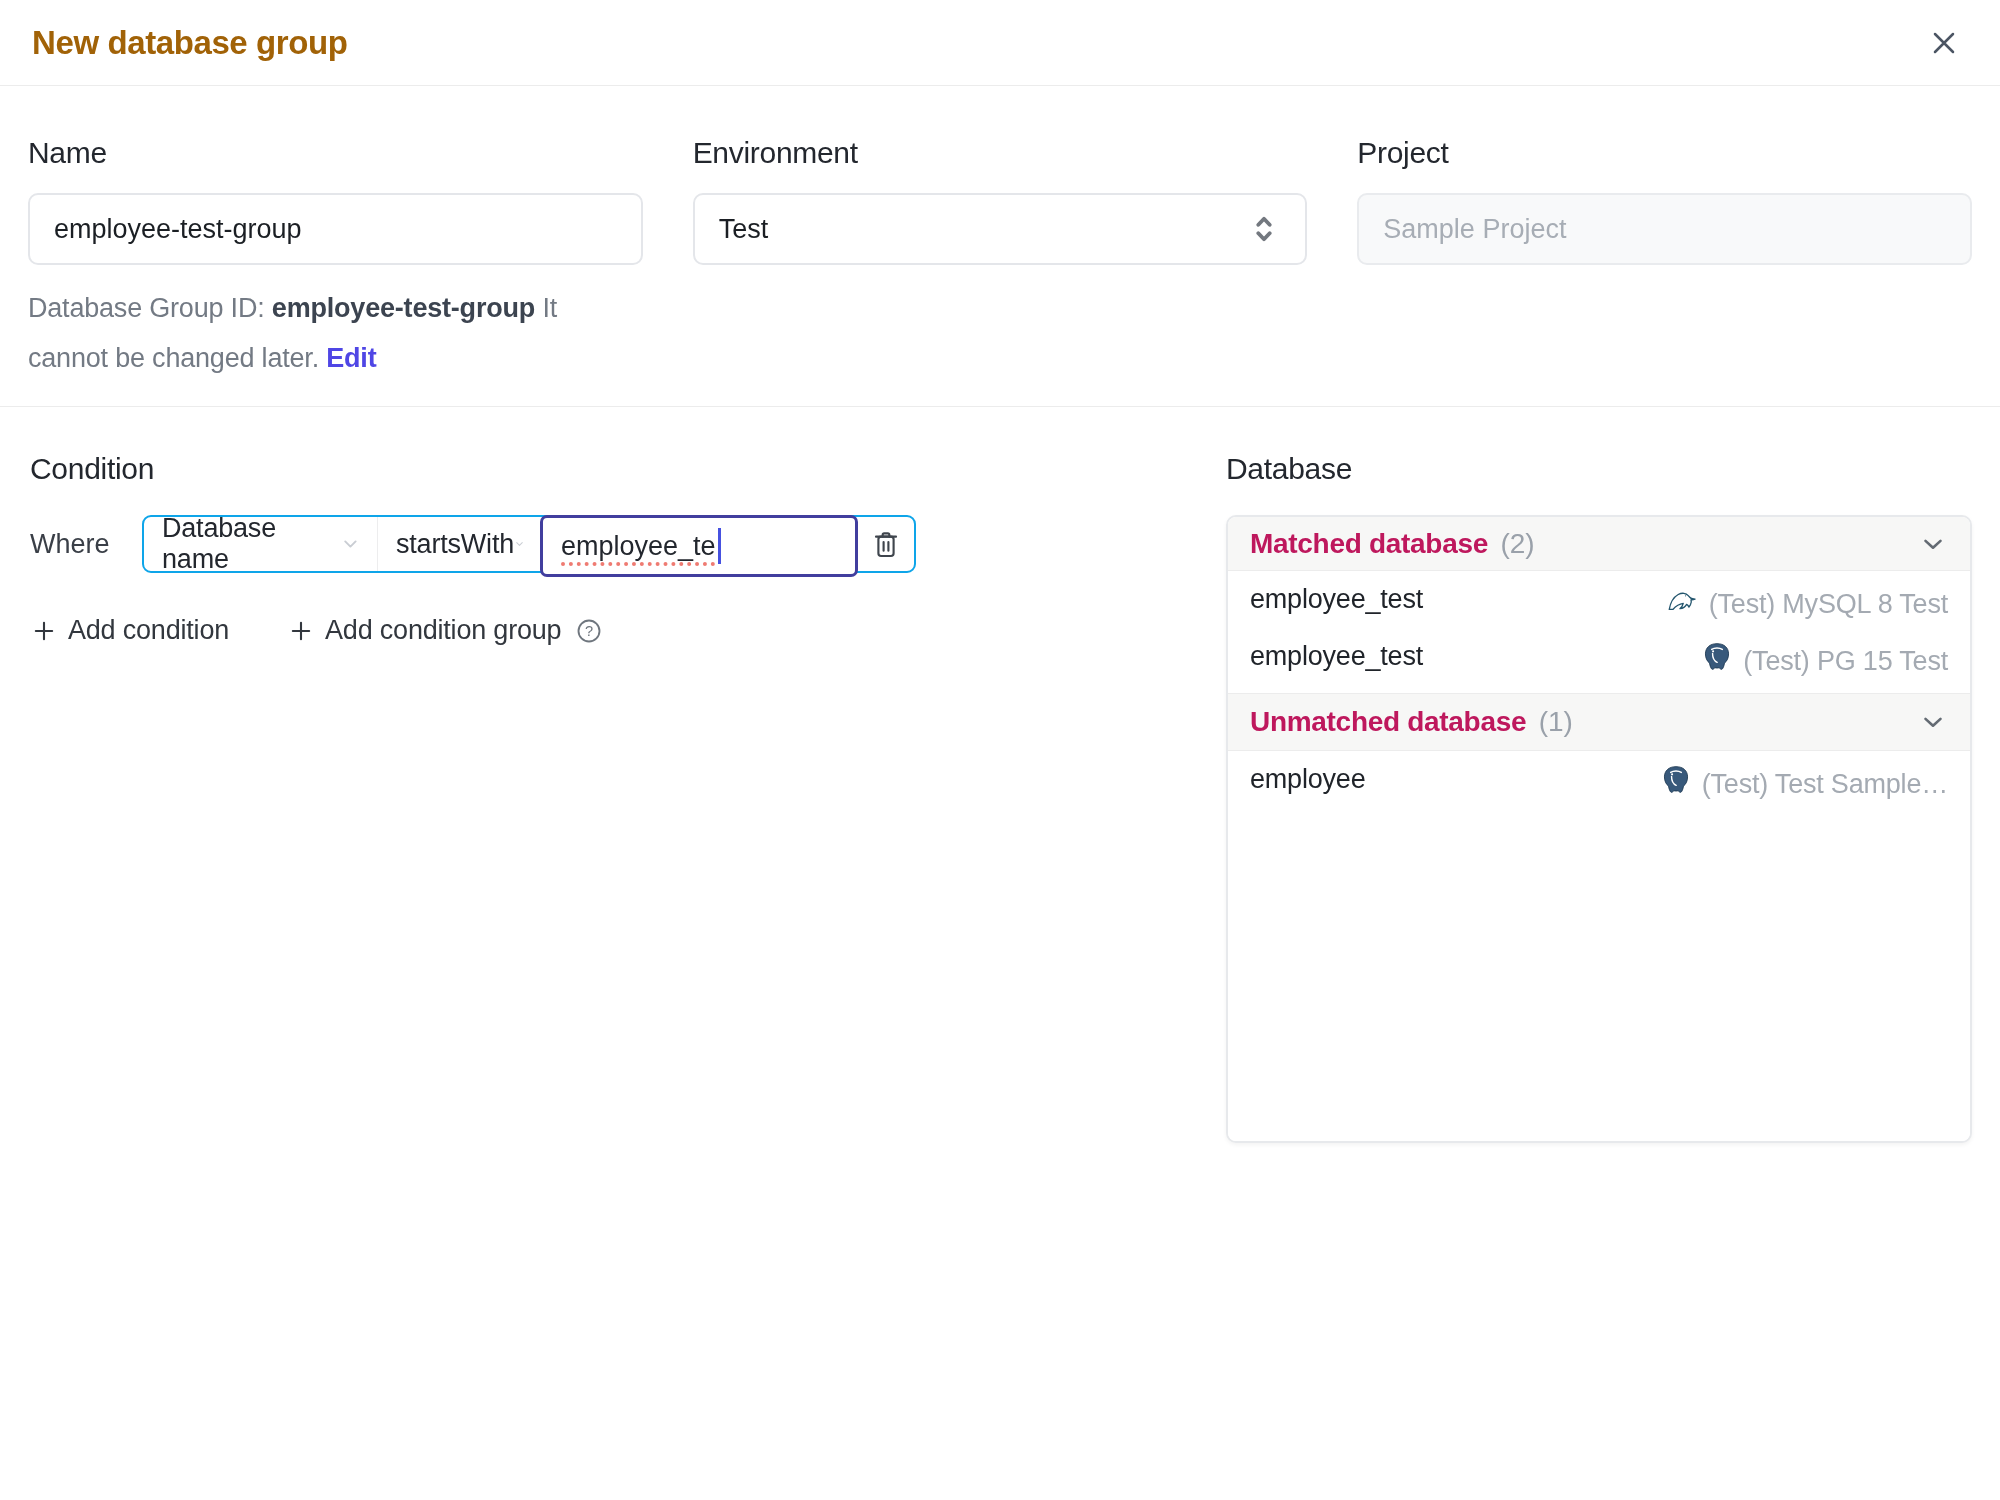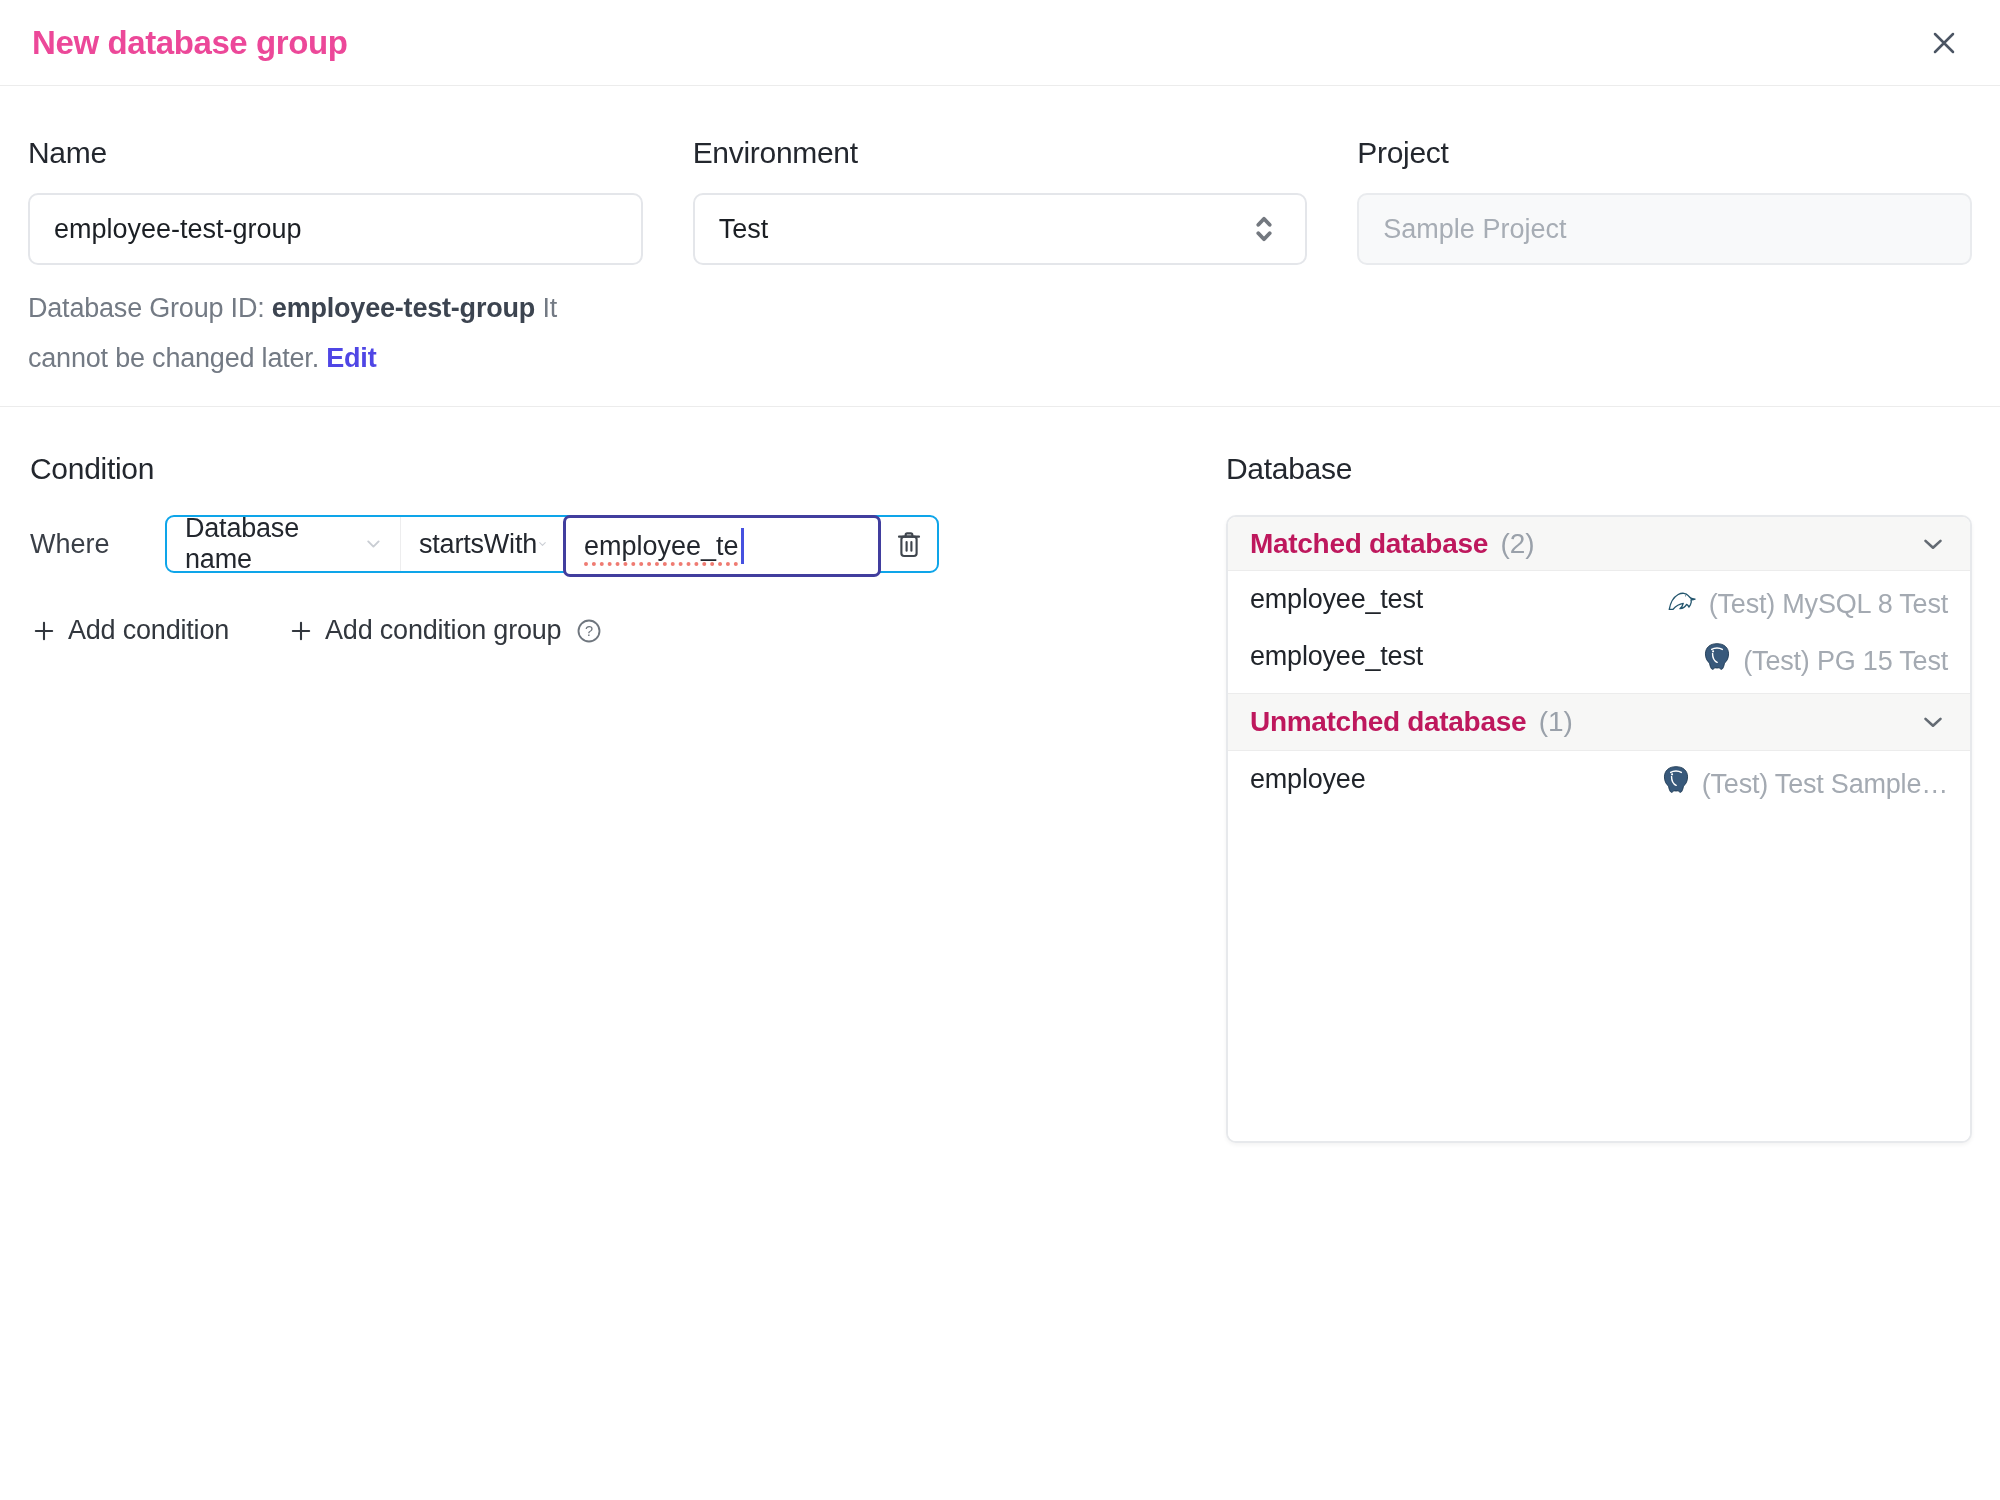--- a/index.html
+++ b/index.html
@@ -3,21 +3,21 @@
 <meta charset="utf-8">
 <style>
   * { margin:0; padding:0; box-sizing:border-box; }
   html,body { background:#fff; }
   body { width:2000px; height:1500px; font-family:"Liberation Sans", sans-serif; color:#24292f; overflow:hidden; }
   .page { position:relative; width:2000px; height:1500px; background:#fff; }
 
   
   .dlg-header { height:86px; display:flex; align-items:center; justify-content:space-between;
     padding:0 38px 0 32px; border-bottom:1px solid #ececec; }
-  .dlg-title { font-size:33px; font-weight:700; letter-spacing:-0.4px; color:#ec4899; }
+  .dlg-title { font-size:33px; font-weight:700; letter-spacing:-0.4px; color:#a16207; }
   .close-btn { background:none; border:none; cursor:pointer; display:flex; align-items:center; }
 
   
   .form-grid { display:grid; grid-template-columns:1fr 1fr 1fr; column-gap:50px;
     padding:50px 28px 23px 28px; border-bottom:1px solid #ececec; }
   .field-label { font-size:30px; line-height:34px; font-weight:500; color:#23272e; letter-spacing:-0.3px; }
   .control { margin-top:23px; height:72px; border:2px solid #e4e6ea; border-radius:10px;
     display:flex; align-items:center; padding:0 24px; font-size:27px; color:#1b1f24; background:#fff; }
   .control.select { justify-content:space-between; }
   .control.disabled { background:#f8f9fa; border-color:#e9ebee; color:#a7adb5;text-align:right; }
@@ -25,21 +25,21 @@
   .note strong { color:#3c4450; font-weight:700; }
   .note .edit { color:#4f46e5; font-weight:700; cursor:pointer; text-decoration:none; }
 
   
   .body-cols { display:flex; padding:0 28px 0 30px; }
   .left-col { flex:1; padding-top:44px; }
   .right-col { width:746px; padding-top:44px; }
   .section-heading { font-size:30px; line-height:36px; font-weight:500; color:#23272e; letter-spacing:-0.3px; }
 
   
-  .cond-row { margin-top:28px; display:flex; align-items:center;gap:23px; }
+  .cond-row { margin-top:28px; display:flex; align-items:center; }
   .where { font-size:27px; color:#3a3f47; width:112px; flex:0 0 auto; }
   .cond-group { display:flex; align-items:stretch; height:58px; border:2px solid #0ea5e9; border-radius:9px; background:#fff; }
   .seg { display:flex; align-items:center; justify-content:space-between; padding:0 16px 0 18px; cursor:pointer; }
   .seg .seg-text { font-size:27px; color:#23272e; letter-spacing:-0.2px; }
   .seg.factor { width:233px; }
   .seg.operator { width:164px; border-left:1px solid #ededee; }
   .value-input { width:318px; margin:-2px 0 -2px -1px; height:62px; border:3px solid #413e9e; border-radius:7px;
     background:#fff; display:flex; align-items:center; padding:0 10px 0 18px; cursor:text; }
   .value-text { font-size:27px; color:#23272e;
     text-decoration-line:underline; text-decoration-style:dotted; text-decoration-color:#ef7b72;

